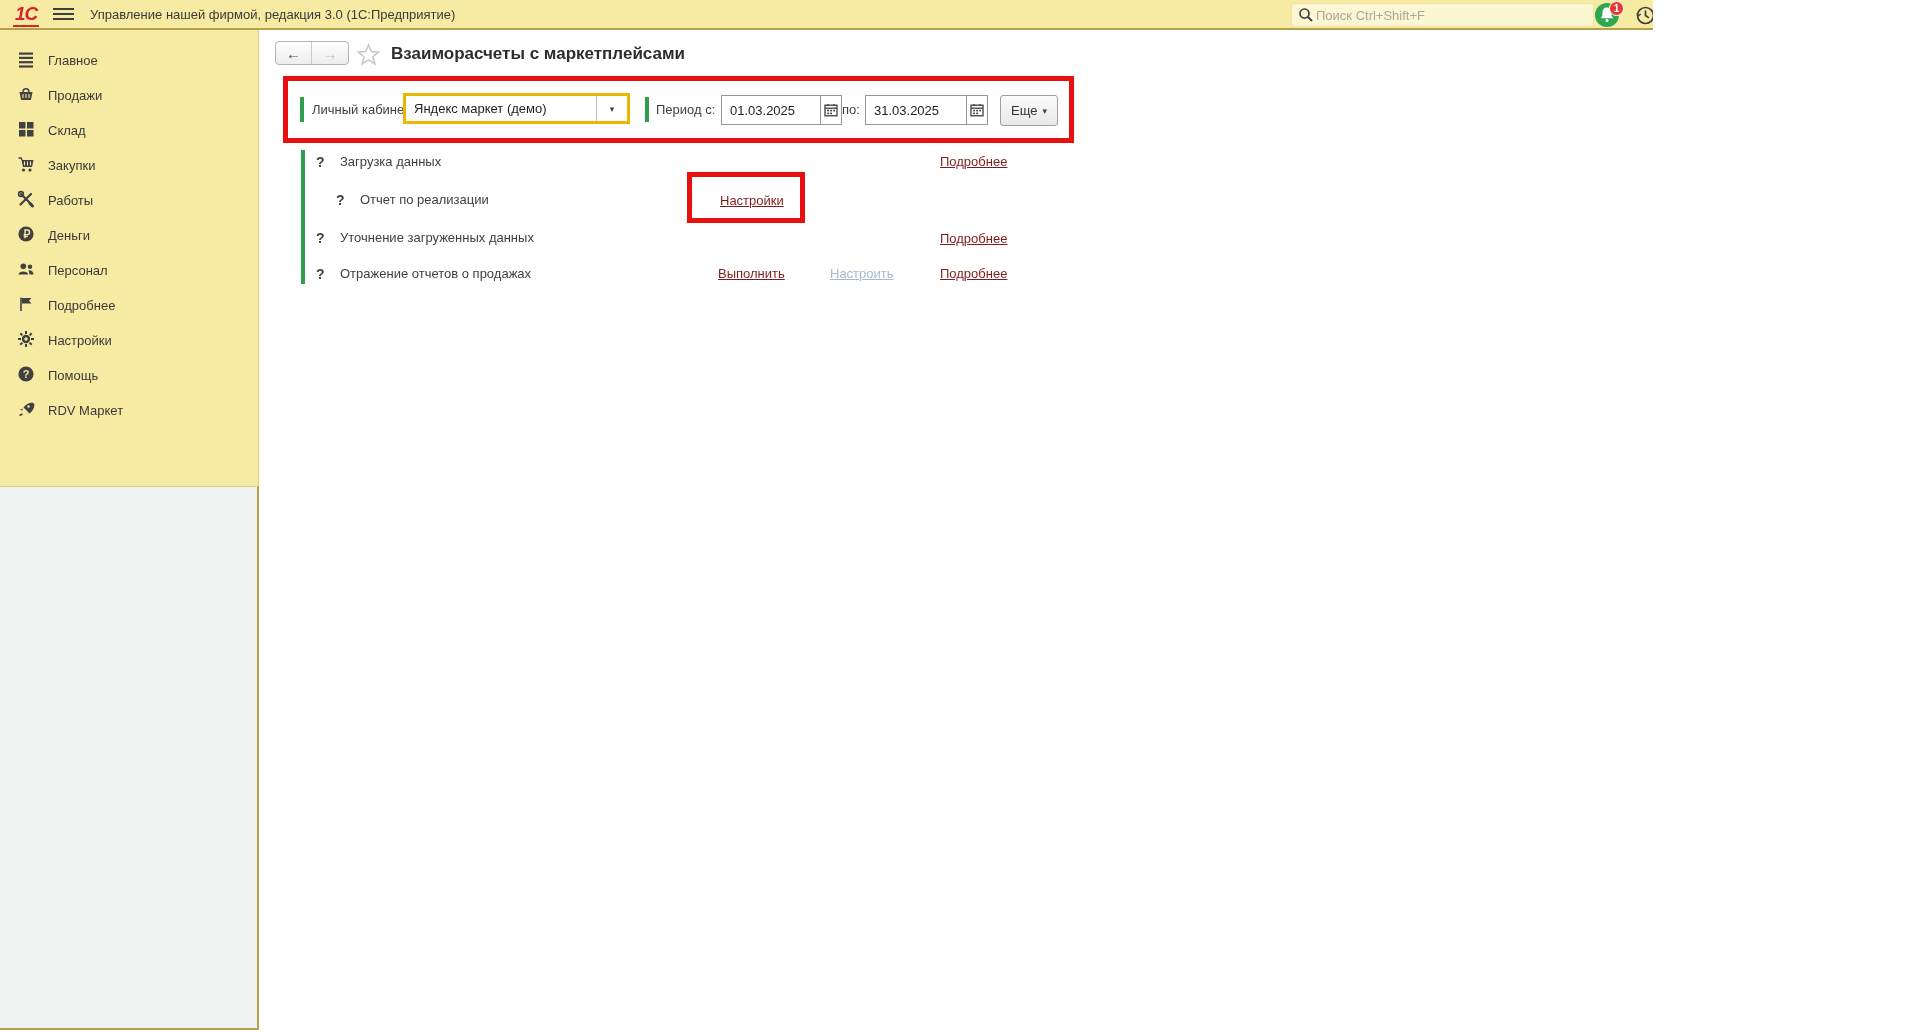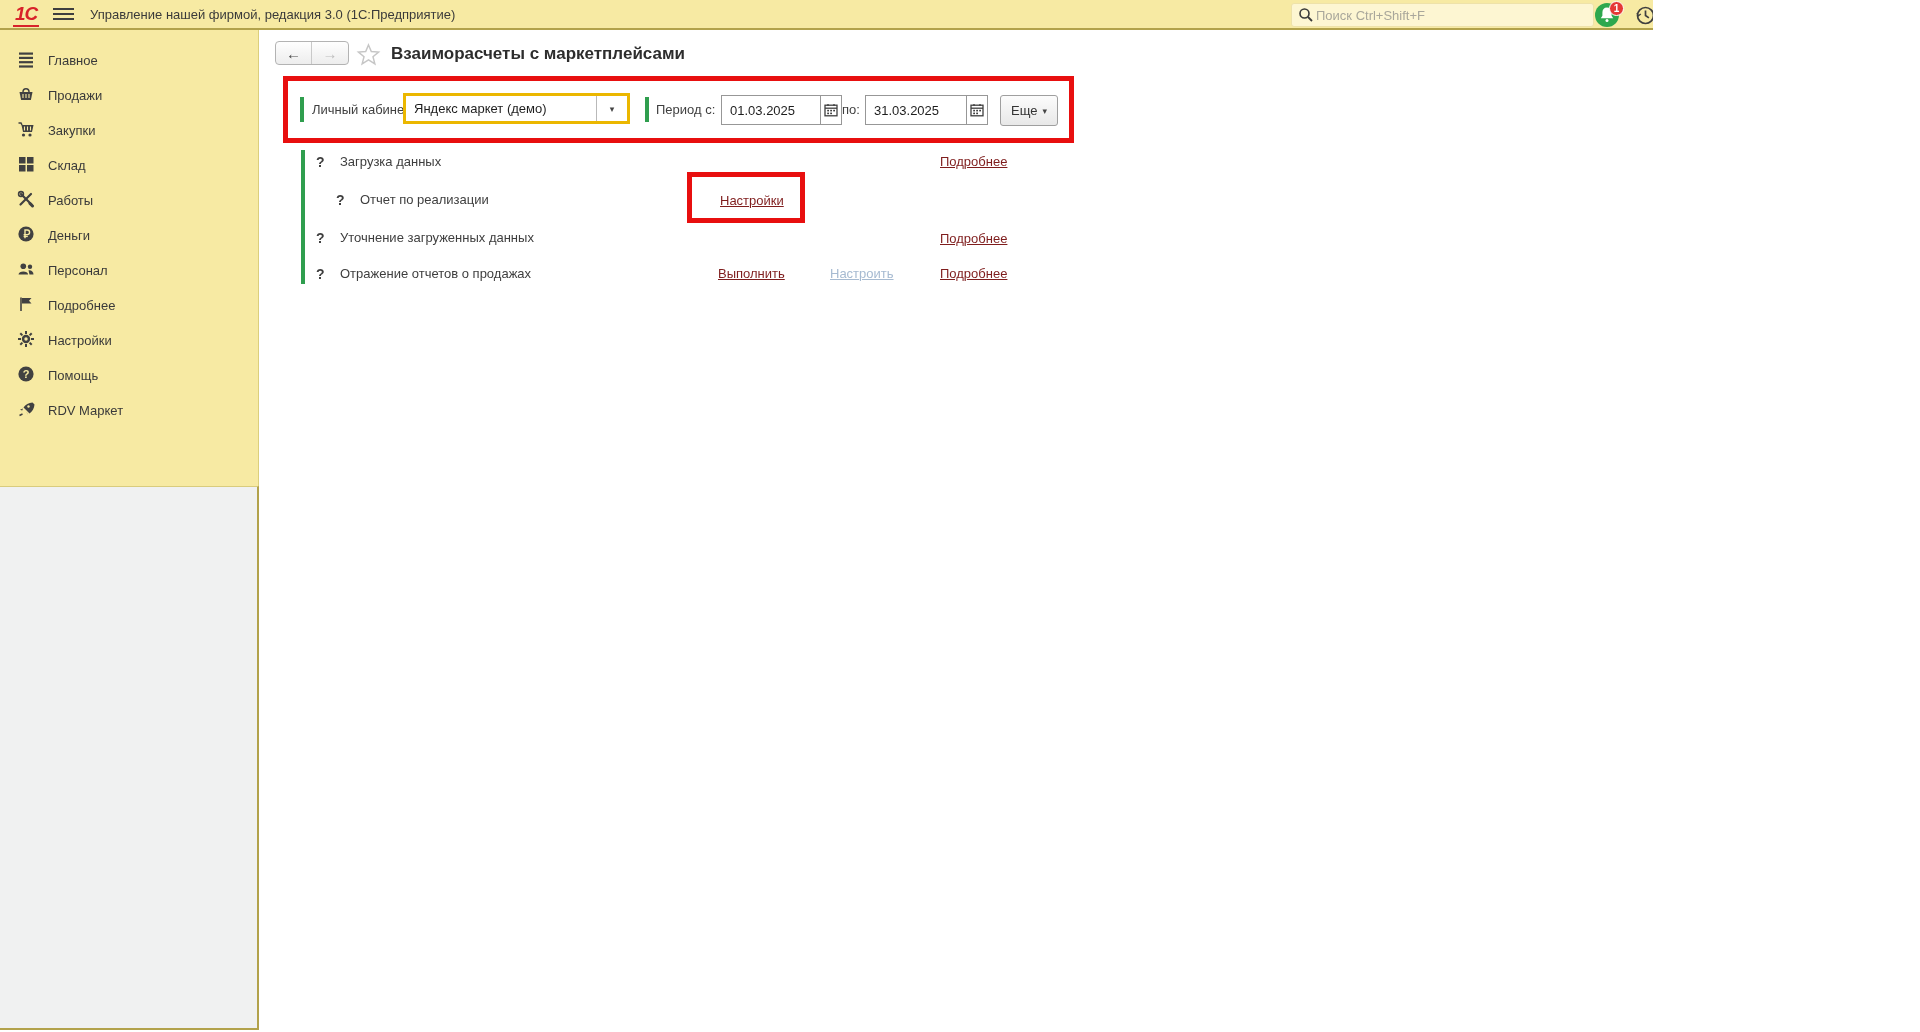--- a/index.html
+++ b/index.html
@@ -183,42 +183,42 @@
             <path d="M2.5 7h13l-1.6 8h-9.8z" fill="#414141"></path>
             <path d="M6 9v4M9 9v4M12 9v4" stroke="#f7eaa3" stroke-width="1.1"></path>
           </svg>
         </span>
       <span class="lbl">Продажи</span>
     </div>
 
     <div class="sb-item">
       <span class="ico">
           <svg width="18" height="18" viewBox="0 0 18 18">
-            <path d="M1.5 3h2.5l1 2" fill="none" stroke="#414141" stroke-width="1.5"></path>
-            <path d="M4.5 5h12l-1.5 7h-9z" fill="#414141"></path>
-            <path d="M7.5 6.5v4M10.5 6.5v4M13.5 6.5v4" stroke="#f7eaa3" stroke-width="1.1"></path>
-            <circle cx="6.5" cy="15" r="1.6" fill="#414141"></circle>
-            <circle cx="13" cy="15" r="1.6" fill="#414141"></circle>
-          </svg>
-        </span>
-      <span class="lbl">Закупки</span>
-    </div>
-
-    <div class="sb-item">
-      <span class="ico">
-          <svg width="18" height="18" viewBox="0 0 18 18">
             <g fill="#414141">
               <rect x="2" y="2" width="6.5" height="6.5"></rect>
               <rect x="10" y="2" width="6.5" height="6.5"></rect>
               <rect x="2" y="10" width="6.5" height="6.5"></rect>
               <rect x="10" y="10" width="6.5" height="6.5"></rect>
             </g>
           </svg>
         </span>
       <span class="lbl">Склад</span>
+    </div>
+
+    <div class="sb-item">
+      <span class="ico">
+          <svg width="18" height="18" viewBox="0 0 18 18">
+            <path d="M1.5 3h2.5l1 2" fill="none" stroke="#414141" stroke-width="1.5"></path>
+            <path d="M4.5 5h12l-1.5 7h-9z" fill="#414141"></path>
+            <path d="M7.5 6.5v4M10.5 6.5v4M13.5 6.5v4" stroke="#f7eaa3" stroke-width="1.1"></path>
+            <circle cx="6.5" cy="15" r="1.6" fill="#414141"></circle>
+            <circle cx="13" cy="15" r="1.6" fill="#414141"></circle>
+          </svg>
+        </span>
+      <span class="lbl">Закупки</span>
     </div>
 
     <div class="sb-item">
       <span class="ico">
           <svg width="18" height="18" viewBox="0 0 18 18">
             <path d="M3.5 14.5L14 4" stroke="#414141" stroke-width="2.2" stroke-linecap="round"></path>
             <path d="M4 4l10.5 10.5" stroke="#414141" stroke-width="2.2" stroke-linecap="round"></path>
             <circle cx="4" cy="4" r="2.4" fill="none" stroke="#414141" stroke-width="1.6"></circle>
             <path d="M13 13.5l2.5 2.5" stroke="#414141" stroke-width="3" stroke-linecap="round"></path>
           </svg>

